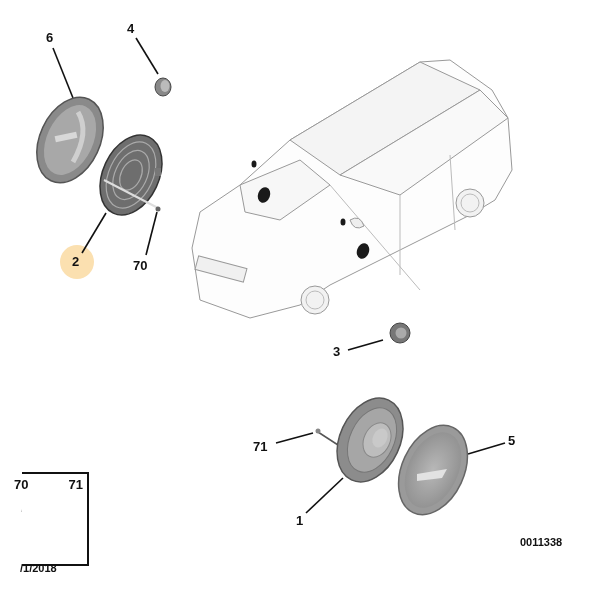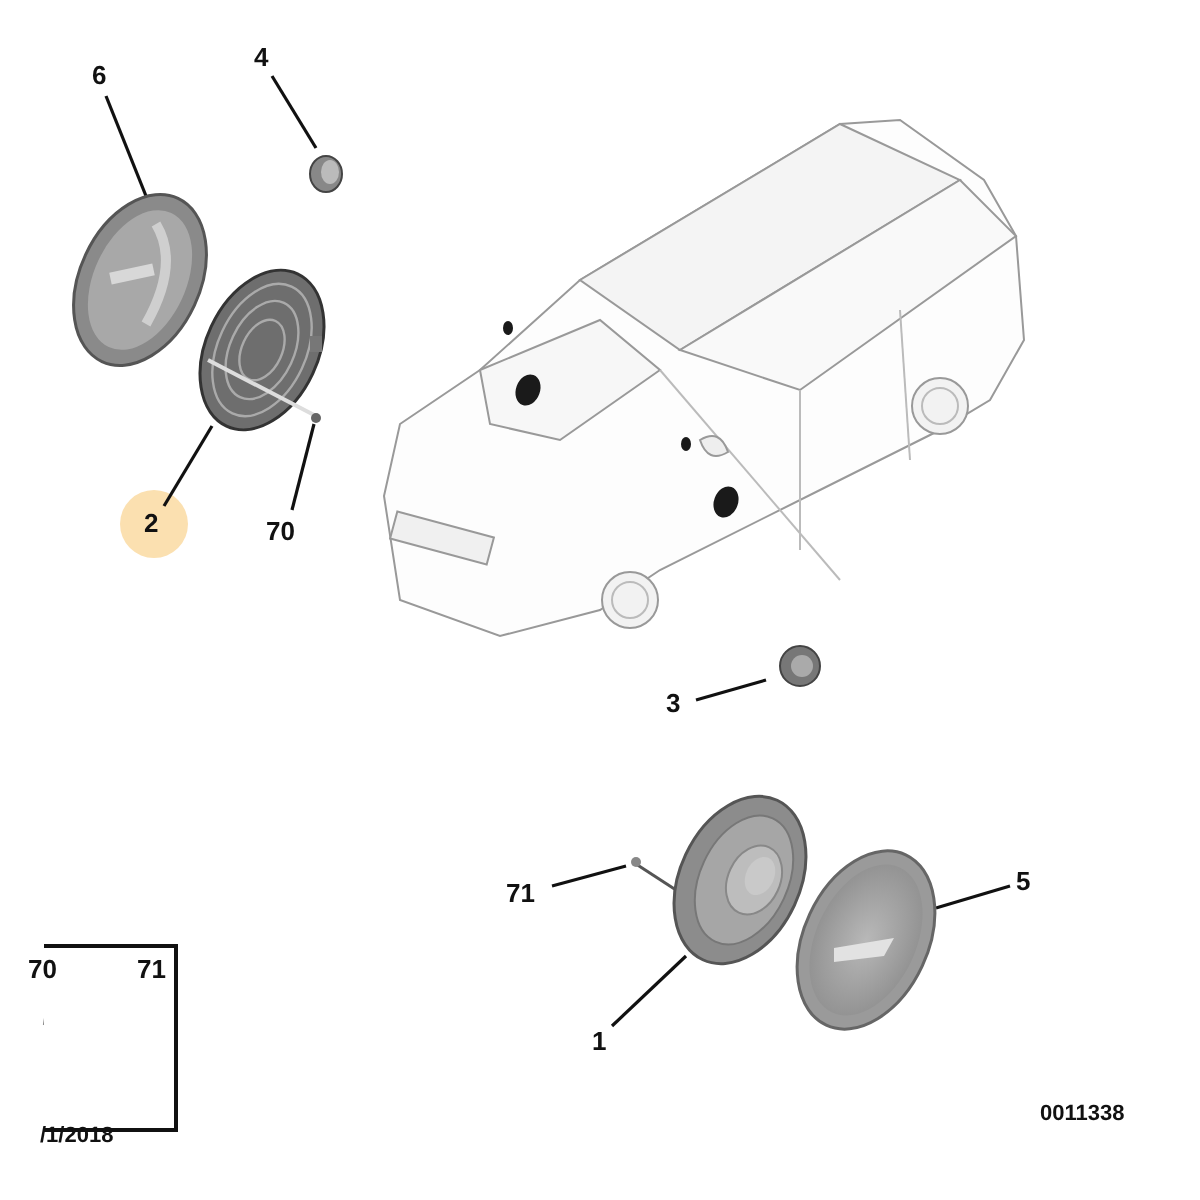--- a/index.html
+++ b/index.html
@@ -3,21 +3,21 @@
 <meta charset="utf-8">
 <style>
   html, body { margin:0; padding:0; background:#ffffff; }
   #canvas { position:relative; width:600px; height:600px; background:#ffffff; overflow:hidden; font-family:"Liberation Sans", sans-serif; }
   .callout { position:absolute; font-weight:bold; font-size:13px; color:#111; line-height:1; }
   .highlight { position:absolute; border-radius:50%; background:#fbe0b0; }
   svg.art { position:absolute; left:0; top:0; }
   .legend-box { position:absolute; left:22px; top:472px; width:65px; height:90px; border:2px solid #111; border-left:none; background:#fff; }
   .legend-num { position:absolute; top:3px; font-weight:bold; font-size:13px; color:#111; }
   .footer-left { position:absolute; left:20px; top:562px; font-weight:bold; font-size:11px; color:#111; }
-  .footer-right { position:absolute; left:520px; top:551px; font-weight:bold; font-size:11px; color:#111; }
+  .footer-right { position:absolute; left:520px; top:536px; font-weight:bold; font-size:11px; color:#111; }
 </style>
 </head>
 <body>
 
 <div id="canvas">
 
   <div class="highlight" style="left:60px;top:245px;width:34px;height:34px;"></div>
 
   <svg class="art" width="600" height="600" viewBox="0 0 600 600">
     <defs>

